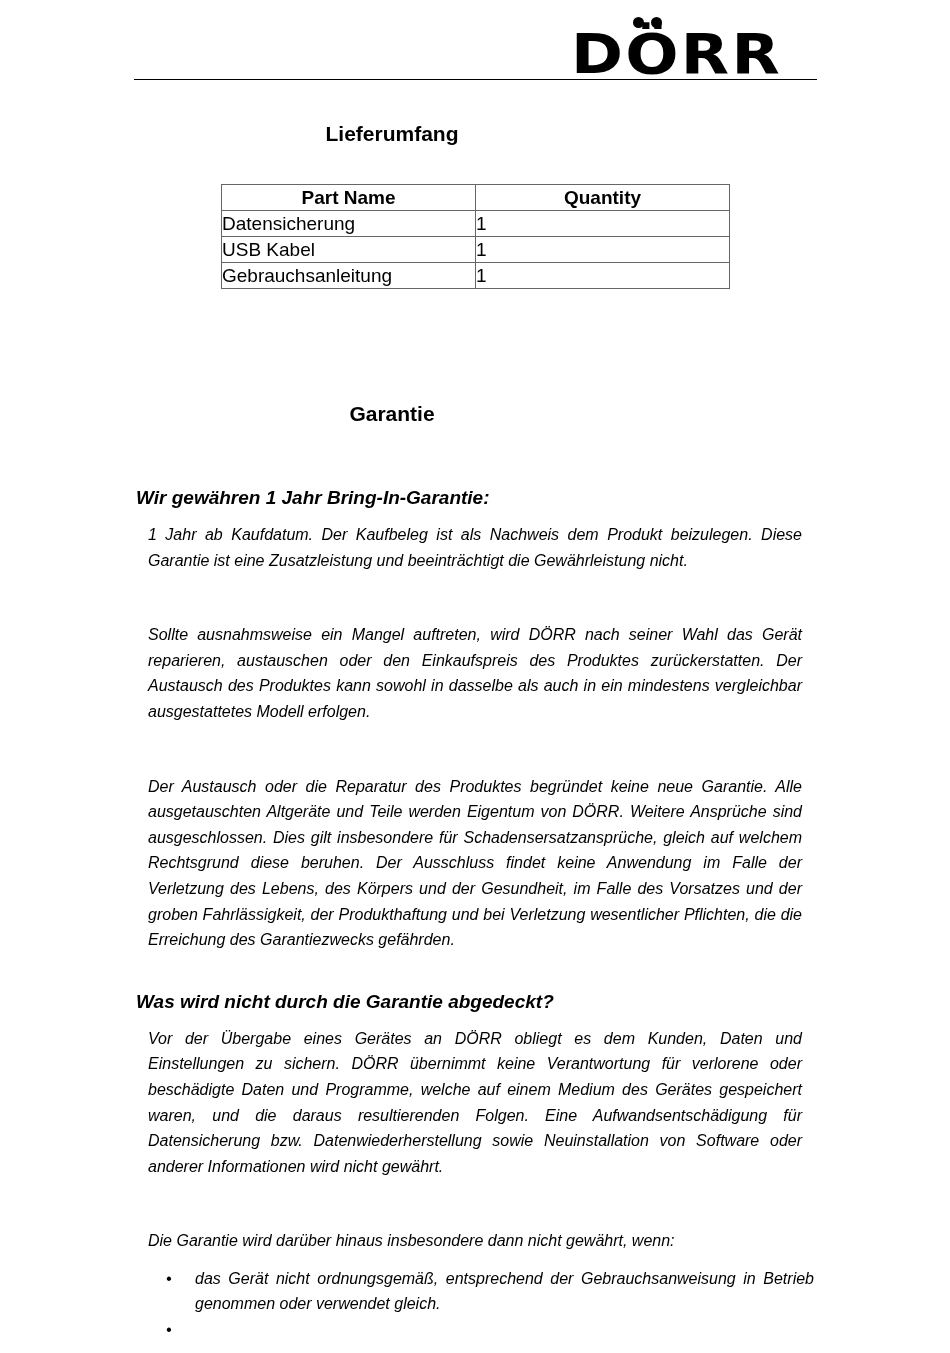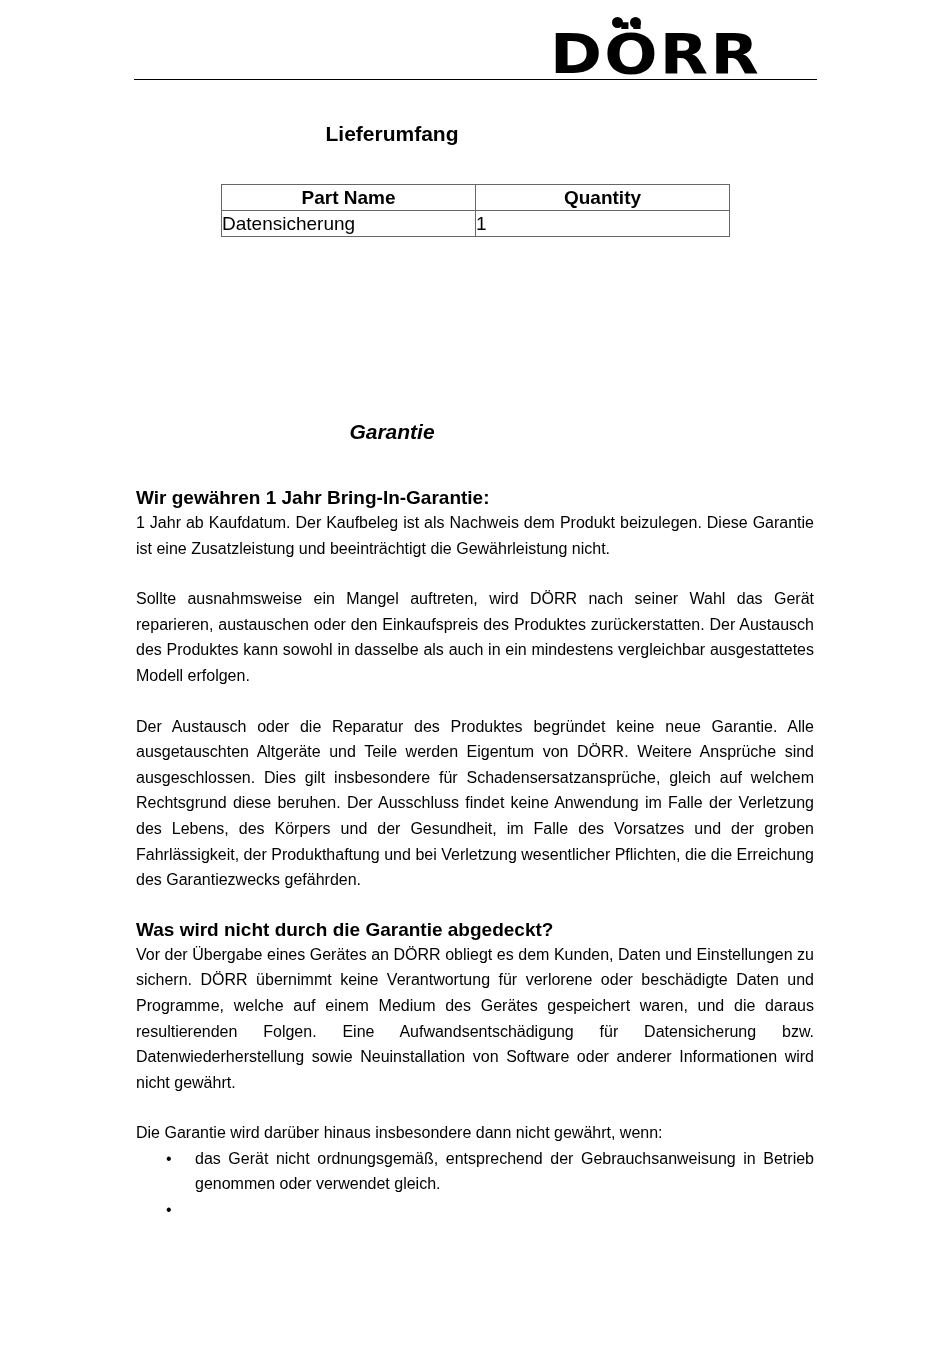--- a/index.html
+++ b/index.html
@@ -1,39 +1,39 @@
 <!DOCTYPE html>
 <html><head>
 <meta charset="utf-8">
 <style>
   html, body { margin: 0; padding: 0; background: #ffffff; }
   body { width: 950px; height: 1353px; position: relative; overflow: hidden;
          font-family: "Liberation Sans", sans-serif; color: #000; }
-  .logo { position: absolute; left: 550px; top: 12px; width: 246px; height: 68px; }
+  .logo { position: absolute; left: 571px; top: 12px; width: 246px; height: 68px; }
   .logo-text { position: absolute; left: 0; top: 16px; font-family: "DejaVu Sans", sans-serif;
                font-weight: bold; font-size: 56px; letter-spacing: 2px; line-height: 52px;
                transform: scaleX(1.12); transform-origin: left top; }
   .logo-dots { position: absolute; left: 62px; top: 2px; }
   .logo-dots span { display: inline-block; width: 11px; height: 11px; border-radius: 50%;
                     background: #000; margin-right: 7px; }
   .header-rule { position: absolute; left: 134px; top: 79px; width: 683px; height: 1px;
                  background: #000; }
   .title { position: absolute; left: 0; width: 784px; text-align: center;
            font-weight: bold; font-size: 21px; }
   .title-1 { top: 122px; }
-  .title-2 { top: 420px; font-style: italic; }
+  .title-2 { top: 402px; }
   table.parts { position: absolute; left: 221px; top: 184px; width: 509px;
                 border-collapse: collapse; font-size: 19px; }
   table.parts th, table.parts td { border: 1px solid #666; 
                 height: 25px; padding: 0; line-height: 25px; }
   table.parts th { font-weight: bold; }
   table.parts td.c1, table.parts th.c1 { width: 253px; }
-  .content { position: absolute; left: 136px; top: 486px; width: 678px; font-size: 16px; }
+  .content { position: absolute; left: 136px; top: 486px; width: 678px; font-size: 16px; font-style: italic; }
   .content h3 { font-size: 19px; font-weight: bold; margin: 0; line-height: 24px; }
-  .content p { margin: 0; line-height: 25.6px; text-align: justify; }
+  .content p { margin: 12px; line-height: 25.6px; text-align: justify; }
   .gap { height: 25px; }
   ul.bullets { margin: 0; padding: 0; list-style: none; }
   ul.bullets li { position: relative; padding-left: 59px; line-height: 25.6px; text-align: justify; }
   ul.bullets li .bullet { position: absolute; left: 30px; top: 0; }
 </style>
 </head>
 <body>
 
 <div class="logo">
   <div class="logo-dots"><span></span><span></span></div>
@@ -46,20 +46,28 @@
 <table class="parts">
   <thead>
     <tr>
       <th class="c1">Part Name</th>
       <th>Quantity</th>
     </tr>
   </thead>
   <tbody>
     <tr>
       <td class="c1">Datensicherung</td>
+      <td>1</td>
+    </tr>
+    <tr>
+      <td class="c1">USB Kabel</td>
+      <td>1</td>
+    </tr>
+    <tr>
+      <td class="c1">Gebrauchsanleitung</td>
       <td>1</td>
     </tr>
   </tbody>
 </table>
 
 <div class="title title-2">Garantie</div>
 
 <div class="content">
   <h3>Wir gewähren 1 Jahr Bring-In-Garantie:</h3>
   <p>1 Jahr ab Kaufdatum. Der Kaufbeleg ist als Nachweis dem Produkt beizulegen. Diese Garantie ist eine Zusatzleistung und beeinträchtigt die Gewährleistung nicht.</p>

